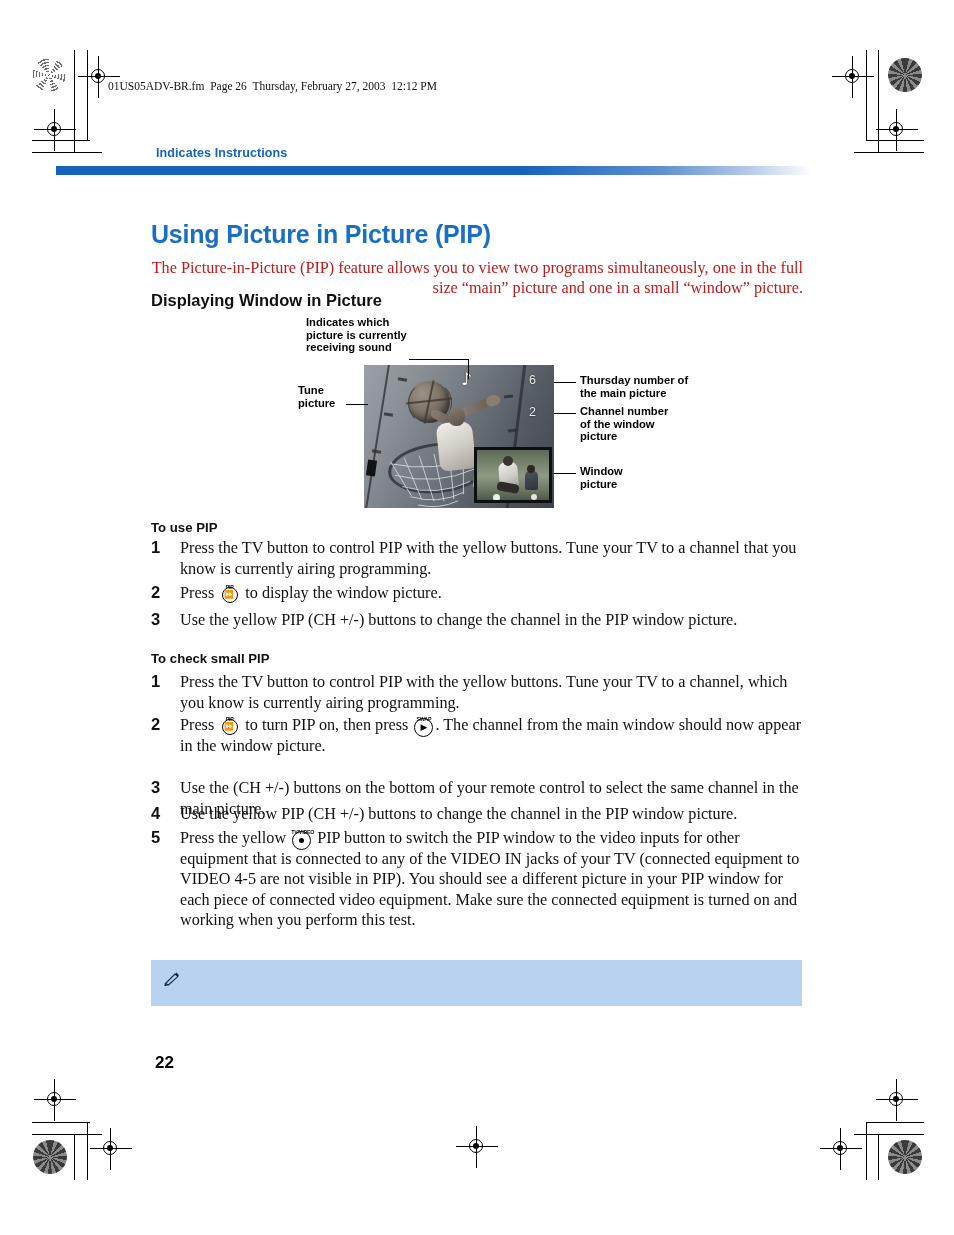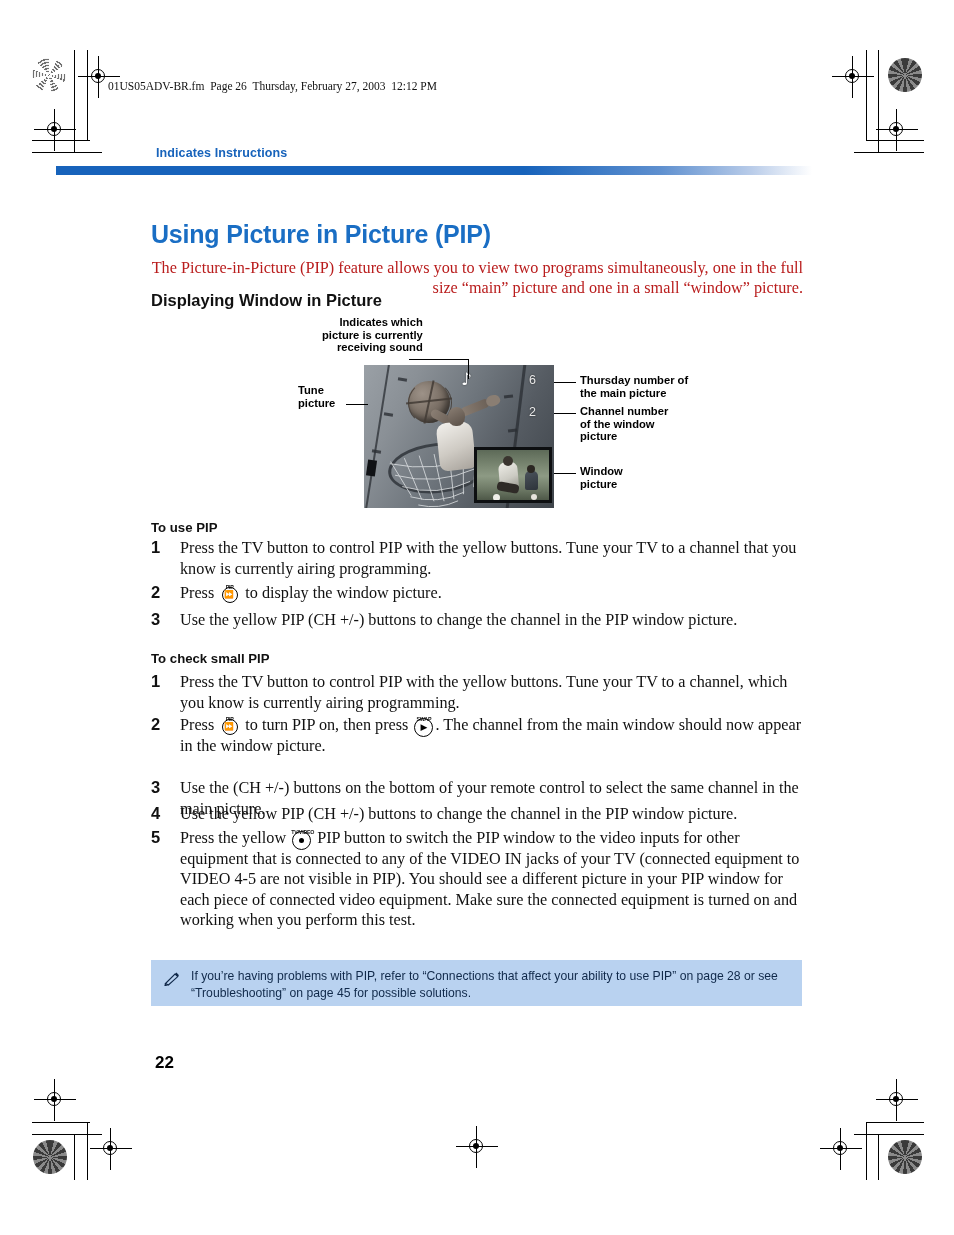--- a/index.html
+++ b/index.html
@@ -618,21 +618,21 @@
     </div>
   </div>
 
   <div class="lead" style="left:119px; top:45px; width:60px; height:1.4px;"></div>
   <div class="lead" style="left:178px; top:45px; width:1.4px; height:20px;"></div>
   <div class="lead" style="left:56px; top:90px; width:22px; height:1.4px;"></div>
   <div class="lead" style="left:264px; top:68px; width:22px; height:1.4px;"></div>
   <div class="lead" style="left:264px; top:99px; width:22px; height:1.4px;"></div>
   <div class="lead" style="left:264px; top:159px; width:22px; height:1.4px;"></div>
 
-  <div class="callout" style="left:32px; top:2px;text-align:right;">Indicates which
+  <div class="callout" style="left:16px; top:2px;">Indicates which
 picture is currently
 receiving sound</div>
   <div class="callout" style="left:8px; top:70px;">Tune
 picture</div>
   <div class="callout" style="left:290px; top:60px;">Thursday number of
 the main picture</div>
   <div class="callout" style="left:290px; top:91px;">Channel number
 of the window
 picture</div>
   <div class="callout" style="left:290px; top:151px;">Window
@@ -675,16 +675,15 @@
       <span class="txt">Press the yellow  <span class="key big"><span class="cap">TV/VIDEO</span><span class="circle"></span><span class="dot"></span></span>  PIP button to switch the PIP window to the video inputs for other equipment that is connected to any of the VIDEO IN jacks of your TV (connected equipment to VIDEO 4-5 are not visible in PIP). You should see a different picture in your PIP window for each piece of connected video equipment. Make sure the connected equipment is turned on and working when you perform this test.</span>
     </div>
   </div>
 
 <div class="note-box">
   <svg class="note-icon" viewBox="0 0 16 14">
     <path d="M1.5 11.5 L11 2 L13.8 4.6 L4.4 13 Z" fill="none" stroke="#10294a" stroke-width="1.1"></path>
     <path d="M1.5 11.5 L1 13.6 L3.6 13" fill="none" stroke="#10294a" stroke-width="1.1"></path>
     <path d="M11 2 L12.4 0.6 L15 3.2 L13.8 4.6" fill="#10294a"></path>
   </svg>
-  <div class="note-text">If you’re having problems with PIP, refer to “Connections that affect your ability to use PIP” on page 28 or see “Troubleshooting” on page 45 for possible solutions.</div>
 </div>
 
 <div class="folio">22</div>
 
 </body></html>

